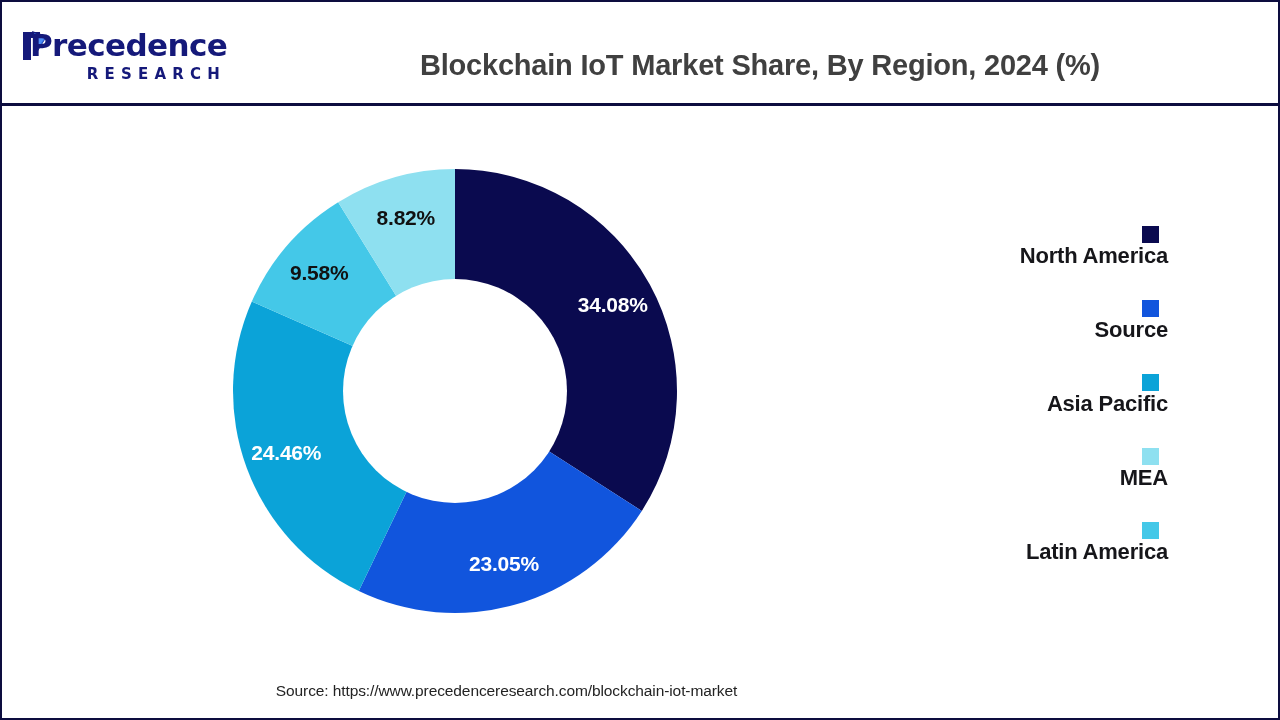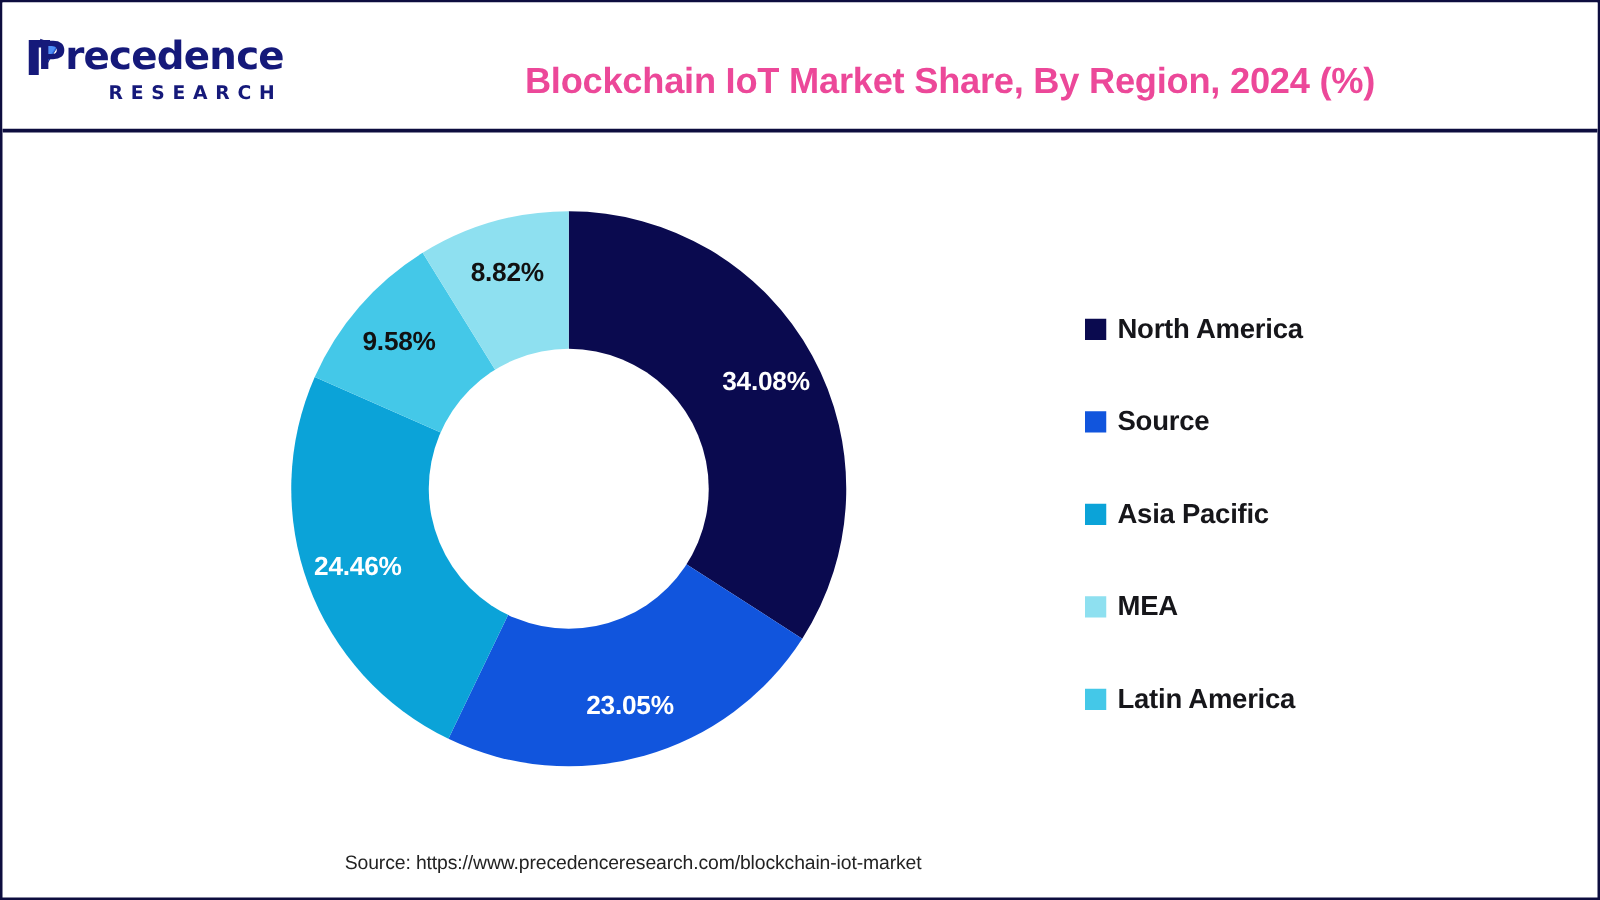--- a/index.html
+++ b/index.html
@@ -49,21 +49,21 @@
     color:#15197a;
     white-space:nowrap;
     text-align:right;
   }
   #chart-title {
     position:absolute; left:240px; top:0;
     width:1036px; height:126px;
     display:flex; align-items:center; justify-content:center;
     font-family:"Liberation Sans", sans-serif;
     font-size:29px; font-weight:700;
-    color:#ec4899;
+    color:#404040;
     letter-spacing:-0.2px;
     white-space:nowrap;
   }
   
   #body { position:absolute; left:0; top:104px; width:1276px; height:612px; }
   #donut-wrap {
     position:absolute; left:228px; top:60px;
     width:450px; height:450px;
   }
   #donut-svg { display:block; width:450px; height:450px; }
@@ -72,22 +72,23 @@
     font-size:21px; font-weight:700;
     letter-spacing:-0.2px;
   }
   
   #legend {
     position:absolute; left:866px; top:120px;
     width:300px;
     display:flex; flex-direction:column;
   }
   .legend-item {
-    display:flex; align-items:center;
+    display:flex; align-items:flex-end;
     height:74px;
+    flex-direction:column;
   }
   .legend-swatch {
     width:17px; height:17px;
     flex:0 0 auto;
     margin-right:9px;
   }
   .legend-label {
     font-family:"Liberation Sans", sans-serif;
     font-size:22px; font-weight:700;
     color:#16161a;

